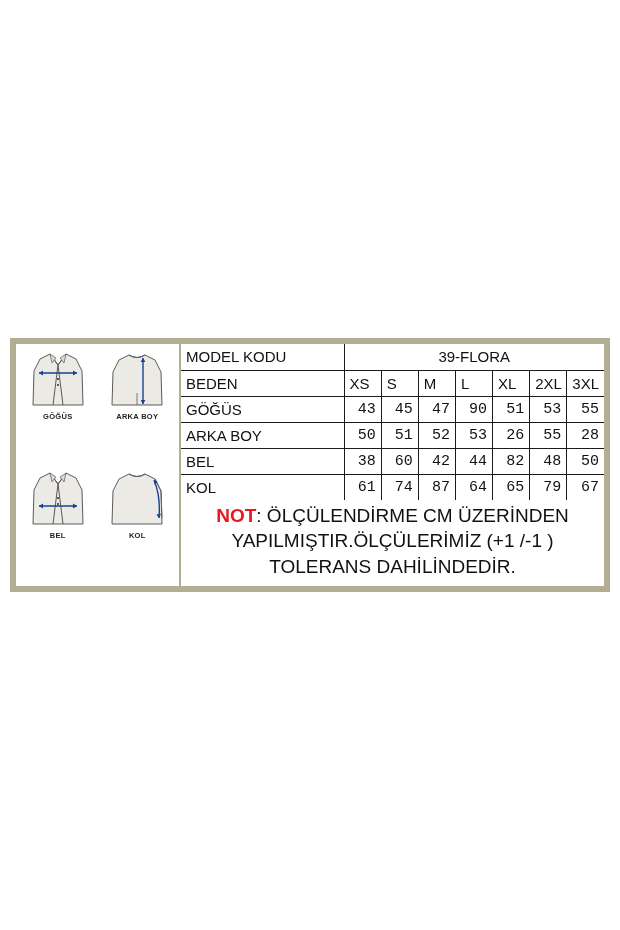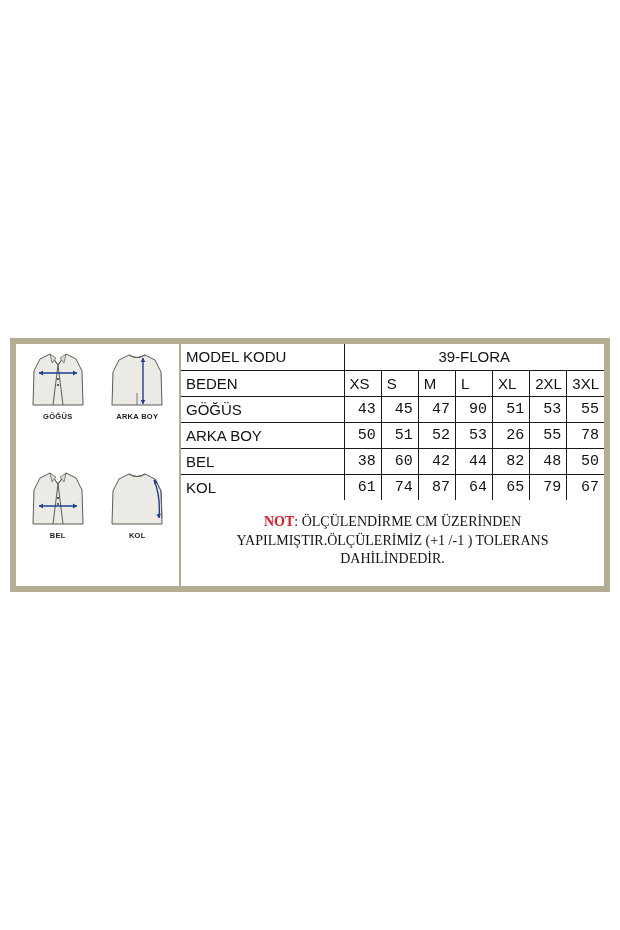--- a/index.html
+++ b/index.html
@@ -102,24 +102,23 @@
     flex: 1;
     display: flex;
     align-items: center;
     justify-content: center;
     text-align: center;
     padding: 2px 10px 6px 10px;
     box-sizing: border-box;
   }
   #note p {
     margin: 0;
-    font-size: 14px;
+    font-size: 19px;
     line-height: 1.35;
     color: #111;
-    font-family: Liberation Serif, serif;
   }
   #note .red {
     color: #e8171f;
     font-weight: bold;
   }
 </style>
 </head>
 <body>
 
 <div id="chart-wrap">
@@ -211,21 +210,21 @@
           <td class="val">55</td>
         </tr>
         <tr>
           <td class="rowlabel">ARKA BOY</td>
           <td class="val">50</td>
           <td class="val">51</td>
           <td class="val">52</td>
           <td class="val">53</td>
           <td class="val">26</td>
           <td class="val">55</td>
-          <td class="val">78</td>
+          <td class="val">28</td>
         </tr>
         <tr>
           <td class="rowlabel">BEL</td>
           <td class="val">38</td>
           <td class="val">60</td>
           <td class="val">42</td>
           <td class="val">44</td>
           <td class="val">82</td>
           <td class="val">48</td>
           <td class="val">50</td>

